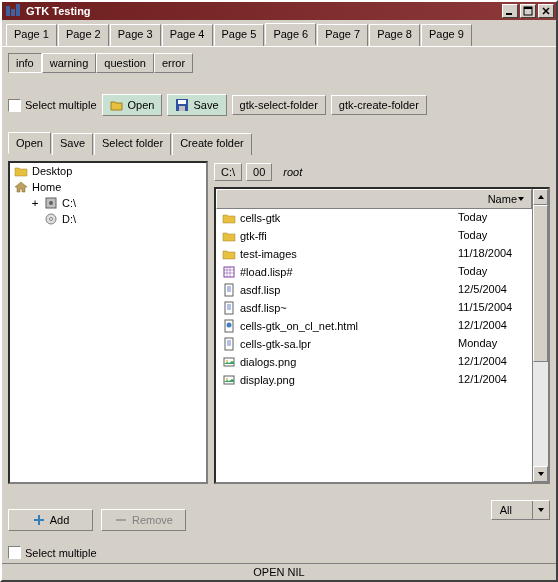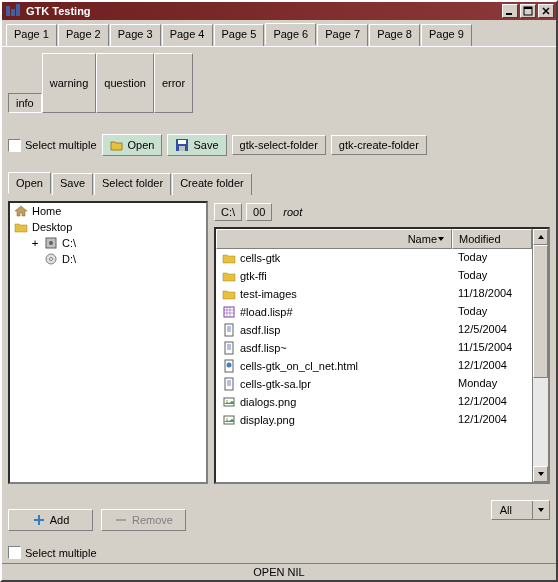--- a/index.html
+++ b/index.html
@@ -13,21 +13,21 @@
 
 .tabrow { display: flex; padding: 4px 4px 0 4px; }
 .tab { padding: 3px 7px; background: #d4d0c8; border: 1px solid #808080; border-bottom: none; border-top-color:#fff; border-left-color:#fff; cursor: pointer; margin-right: 1px; position: relative; }
 .tab.active { background: #d4d0c8; border-bottom: 1px solid #d4d0c8; z-index: 2; padding-top:4px; padding-bottom:4px; top:-1px; }
 .tabcontent { border-top: 1px solid #fff; padding: 6px; flex: 1; display: flex; flex-direction: column; }
 
 .btnrow { display: flex; gap: 5px; padding: 3px 0; align-items: center; flex-wrap: wrap; }
 .btn { padding: 3px 7px; background: #d4d0c8; border: 1px solid #fff; border-right-color: #808080; border-bottom-color: #808080; cursor: pointer; display: inline-flex; align-items: center; gap: 4px; }
 .btn.highlight { background: #c8e0d0; }
 .btn.disabled { color: #808080; }
-.btn.active { border: 1px solid #808080; border-right-color:#fff; border-bottom-color:#fff;margin-top:40px; }
+.btn.active { border: 1px solid #808080; border-right-color:#fff; border-bottom-color:#fff; }
 
 .checkbox { display: inline-flex; align-items: center; gap: 4px; }
 .checkbox .box { width: 13px; height: 13px; background: #fff; border: 1px solid #808080; border-right-color:#fff; border-bottom-color:#fff; }
 
 .mainarea { display: flex; gap: 6px; margin-top: 6px; flex: 1; min-height: 0; }
 .leftpanel { width: 200px; display: flex; flex-direction: column; }
 .treebox { flex:1; background: #fff; border: 2px inset #808080; overflow: auto; }
 .treeitem { display: flex; align-items: center; gap: 4px; padding: 1px 4px; cursor: pointer; }
 .treeitem .exp { width:10px; text-align:center; font-family:monospace; }
 .treeitem.indent1 { padding-left: 20px; }
@@ -149,29 +149,29 @@
         <div class="tab">Save</div>
         <div class="tab">Select folder</div>
         <div class="tab">Create folder</div>
       </div>
 
     <div class="mainarea">
       <div class="leftpanel">
         <div class="treebox" id="treebox">
             <div class="treeitem">
               <svg class="ico" viewBox="0 0 14 14">
+                <path d="M1 4 h4 l1 1 h7 v7 h-12 z" fill="#e8c040" stroke="#a08020" stroke-width="0.5"></path>
+              </svg>
+              <span>Desktop</span>
+            </div>
+            <div class="treeitem">
+              <svg class="ico" viewBox="0 0 14 14">
                 <path d="M7 2 L13 7 h-2 v5 h-3 v-3 h-2 v3 h-3 v-5 h-2 z" fill="#c0a060" stroke="#806020" stroke-width="0.5"></path>
               </svg>
               <span>Home</span>
-            </div>
-            <div class="treeitem">
-              <svg class="ico" viewBox="0 0 14 14">
-                <path d="M1 4 h4 l1 1 h7 v7 h-12 z" fill="#e8c040" stroke="#a08020" stroke-width="0.5"></path>
-              </svg>
-              <span>Desktop</span>
             </div>
             <div class="treeitem indent1">
               <span class="exp">+</span>
               <svg class="ico" viewBox="0 0 14 14">
                 <rect x="2" y="2" width="10" height="10" fill="#c0c0c0" stroke="#606060"></rect>
                 <circle cx="7" cy="7" r="2" fill="#606060"></circle>
               </svg>
               <span>C:\</span>
             </div>
             <div class="treeitem indent1">
@@ -194,23 +194,20 @@
 
         <div class="filewrap">
           <div class="filelist">
             <div class="filehdr">
               <div class="col col-name">
                 <span>Name</span>
                 <svg width="8" height="8" viewBox="0 0 8 8">
                     <path d="M1 2 L7 2 L4 6 Z" fill="#000"></path>
                   </svg>
               </div>
-              <div class="col col-mod">
-                  <span>Modified</span>
-                </div>
             </div>
             <div id="filerows">
                 <div class="filerow">
                   <div class="cname">
                     <svg class="ico" viewBox="0 0 14 14">
                       <path d="M1 4 h4 l1 1 h7 v7 h-12 z" fill="#e8c040" stroke="#a08020" stroke-width="0.5"></path>
                     </svg>
                     <span>cells-gtk</span>
                   </div>
                   <div class="cmod">Today</div>

